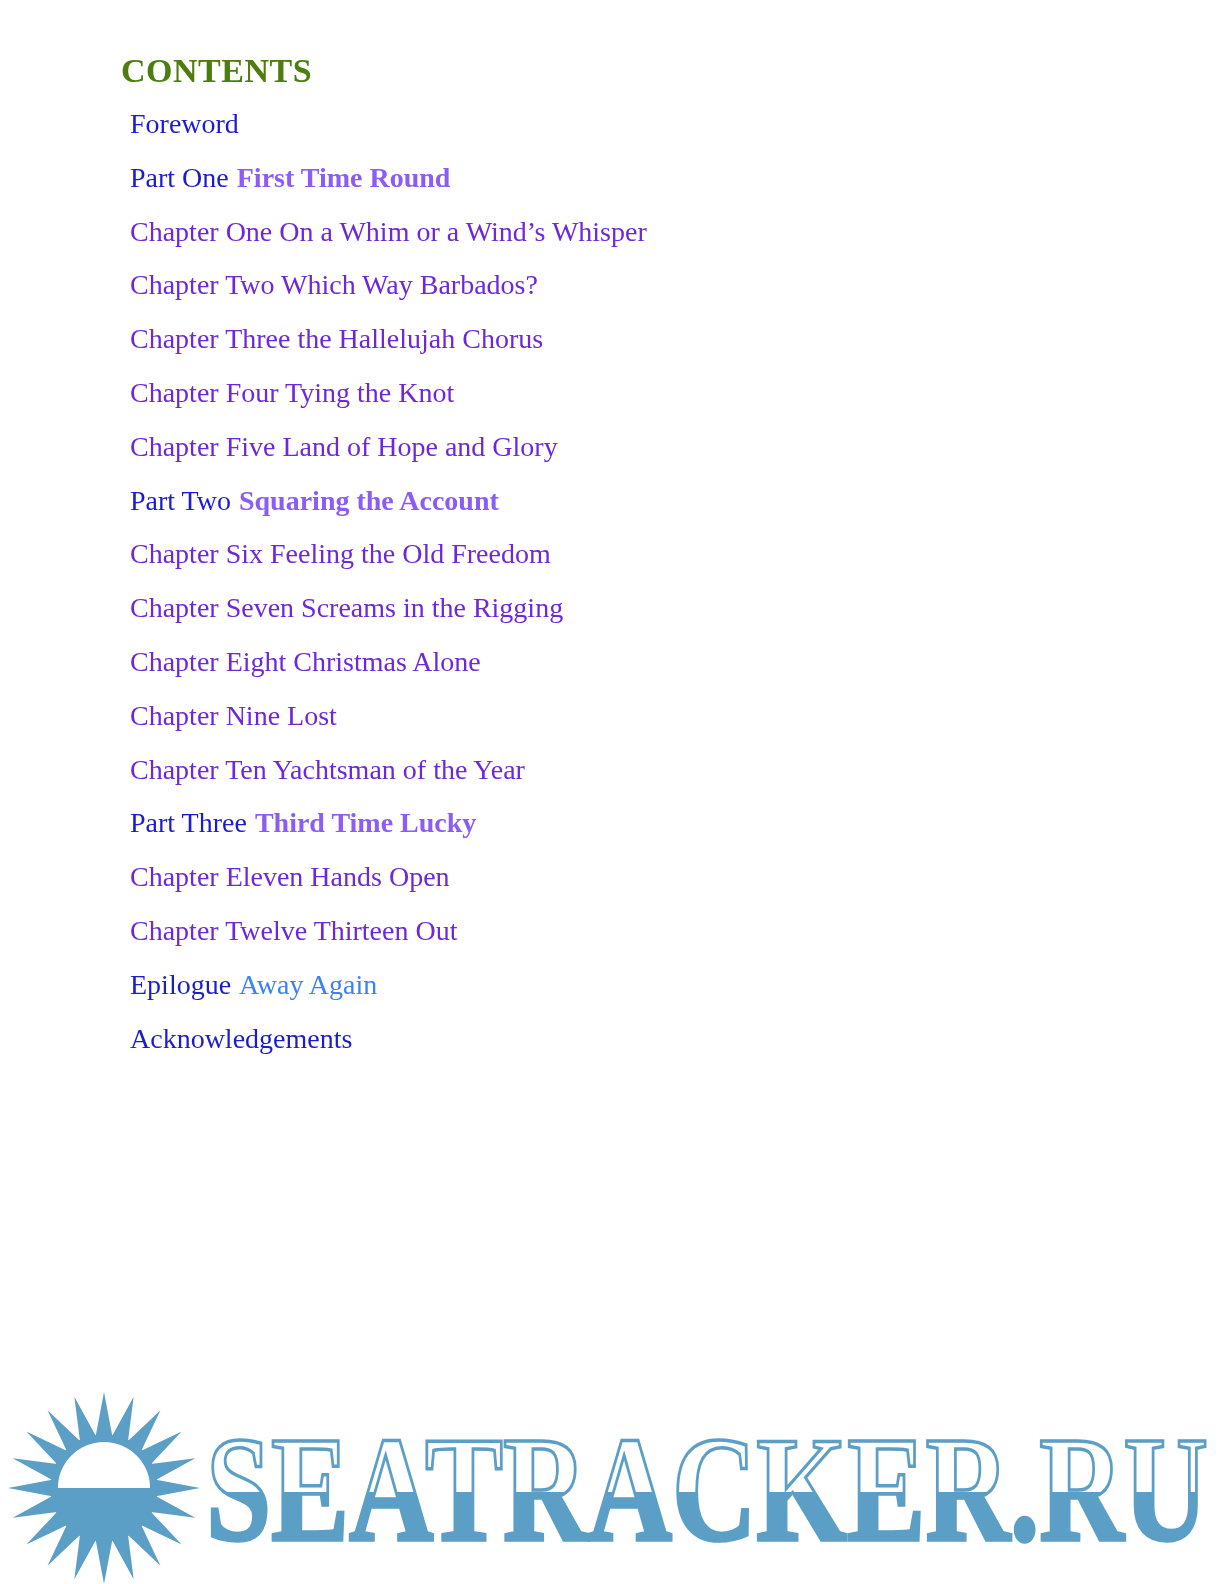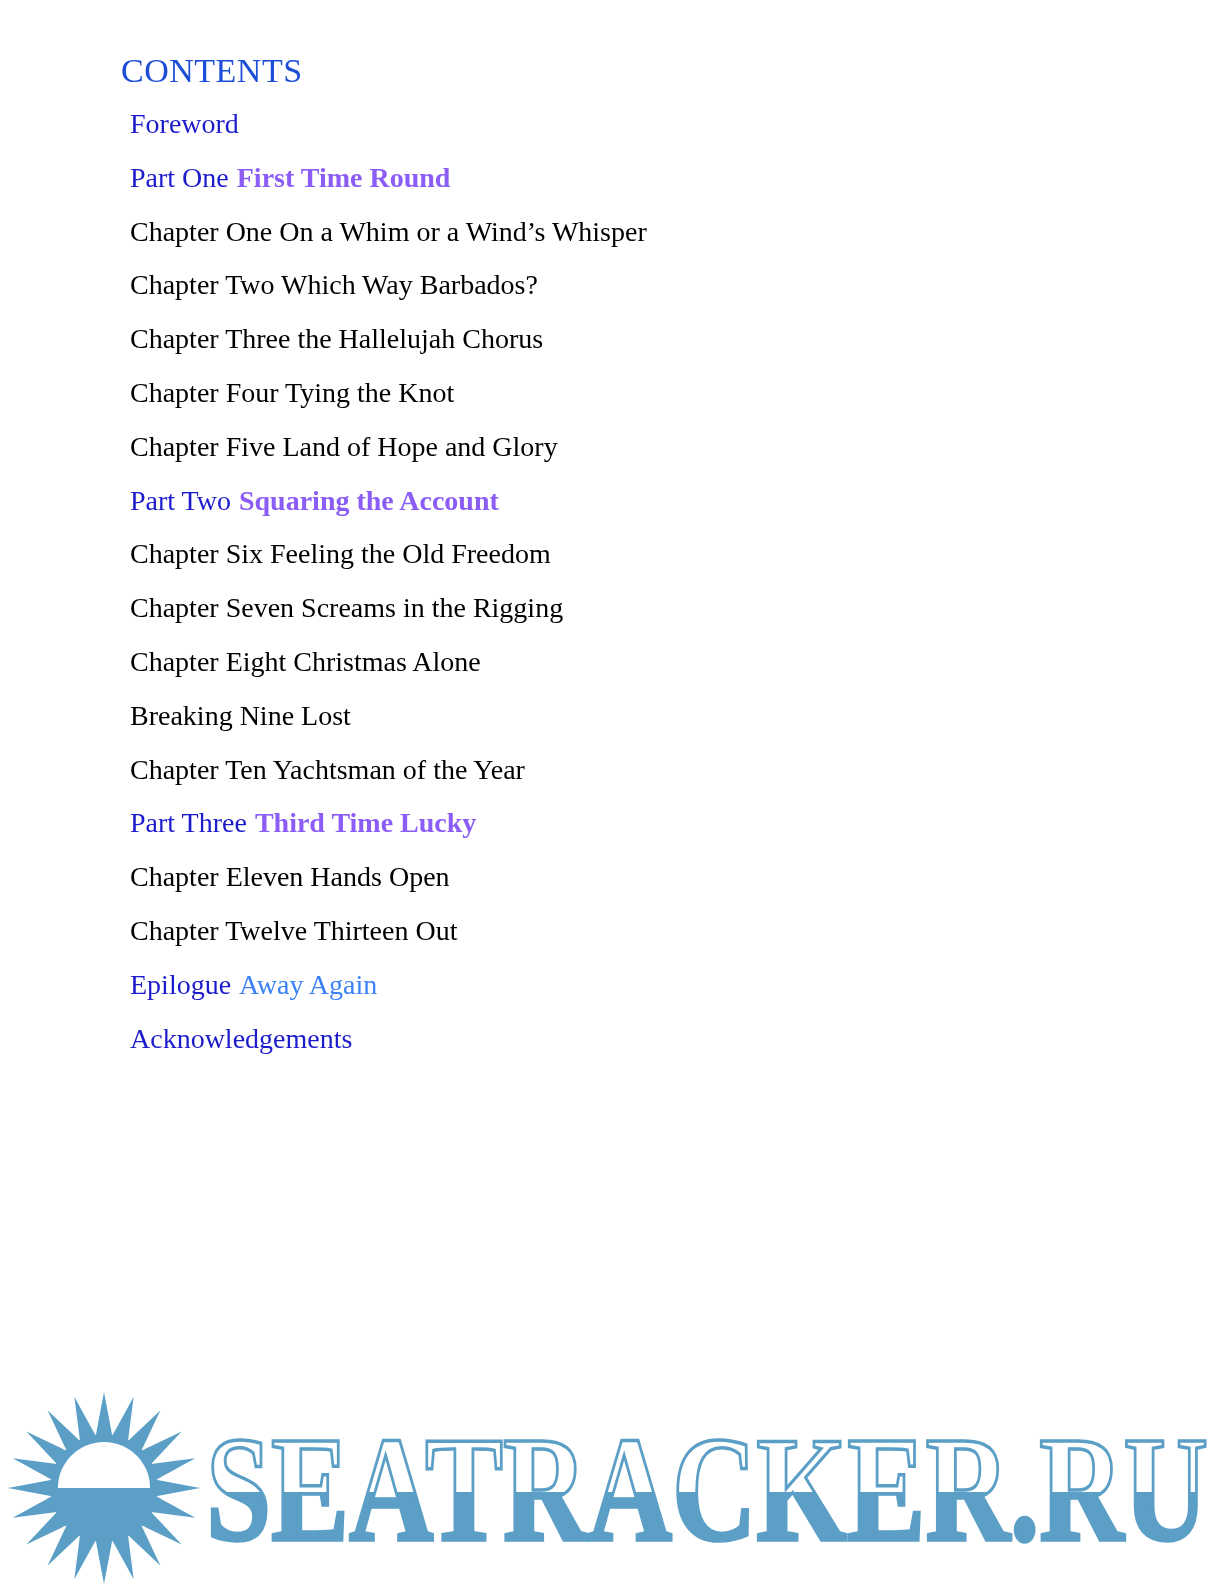--- a/index.html
+++ b/index.html
@@ -15,22 +15,22 @@
     font-family: "Liberation Serif", "DejaVu Serif", serif;
   }
   .page {
     position: absolute;
     top: 50px;
     left: 121px;
     right: 40px;
   }
   .doc-title {
     font-size: 34px;
-    font-weight: normal;
-    color: #1d4ed8;
+    font-weight: bold;
+    color: #4d7c0f;
     margin: 0 0 10px 0;
     line-height: 42px;
     letter-spacing: 0.5px;
   }
   .toc-line {
     margin: 9px;
     font-size: 28px;
     line-height: 44.8px;
     color: #3a3a3a;
     white-space: nowrap;
@@ -47,21 +47,21 @@
     font-weight: bold;
     color: #8b5cf6;
     margin-left: 8px;
   }
   .plain-title {
     font-weight: normal;
     color: #3b82f6;
     margin-left: 8px;
   }
   .chapter {
-    color: #000000;
+    color: #6d28d9;
   }
   .watermark {
     position: absolute;
     left: 8px;
     top: 1388px;
     display: flex;
     align-items: center;
     gap: 6px;
   }
   .wm-text-svg text {
@@ -89,21 +89,21 @@
   <p class="toc-line chapter">Chapter Four Tying the Knot</p>
 
   <p class="toc-line chapter">Chapter Five Land of Hope and Glory</p>
 
   <p class="toc-line">
     <a class="toc-link bold">Part Two</a><span class="part-title">Squaring the Account</span>
   </p>
   <p class="toc-line chapter">Chapter Six Feeling the Old Freedom</p>
   <p class="toc-line chapter">Chapter Seven Screams in the Rigging</p>
   <p class="toc-line chapter">Chapter Eight Christmas Alone</p>
-  <p class="toc-line chapter">Breaking Nine Lost</p>
+  <p class="toc-line chapter">Chapter Nine Lost</p>
   <p class="toc-line chapter">Chapter Ten Yachtsman of the Year</p>
 
   <p class="toc-line">
     <a class="toc-link bold">Part Three</a><span class="part-title">Third Time Lucky</span>
   </p>
 
   <p class="toc-line chapter">Chapter Eleven Hands Open</p>
   <p class="toc-line chapter">Chapter Twelve Thirteen Out</p>
 
   <p class="toc-line">

